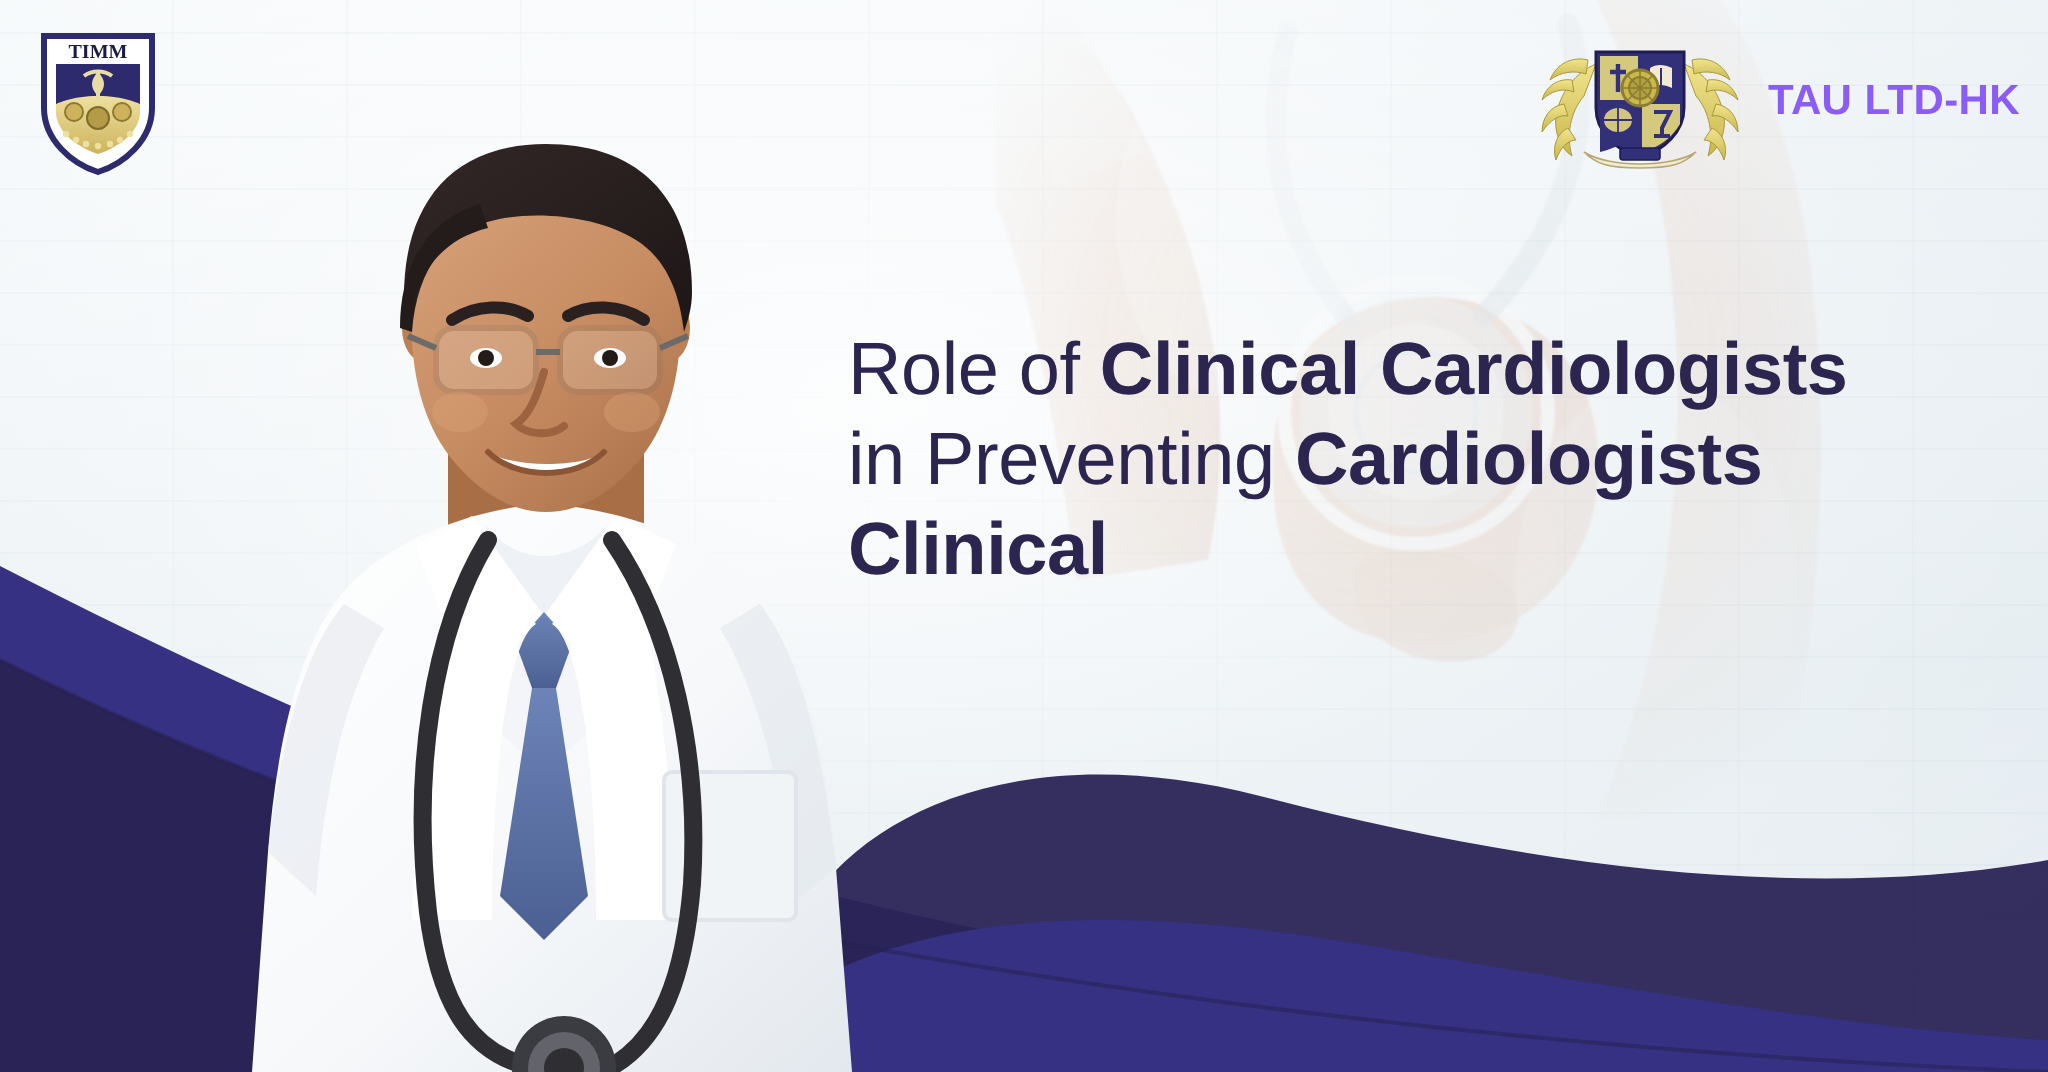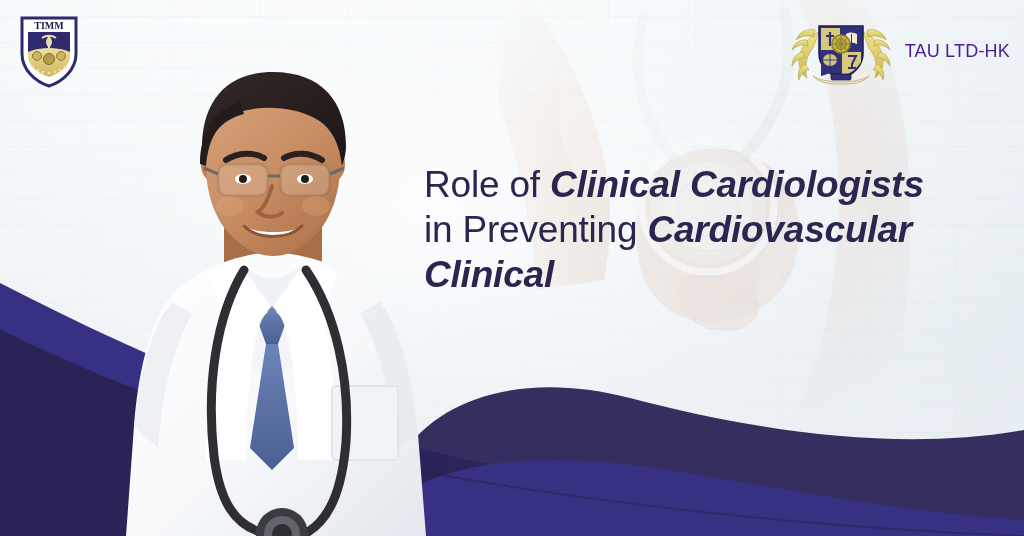--- a/index.html
+++ b/index.html
@@ -70,35 +70,35 @@
   .headline {
     position:absolute;
     left:424px; top:162px;
     width:592px;
     color:#2b2550;
     font-size:37px;
     line-height:45px;
     letter-spacing:-.2px;
     font-weight:400;
   }
-  .headline .b { font-weight:700;font-style:italic; }
+  .headline .b { font-weight:700; }
   .headline .line { display:block; white-space:nowrap; }
 
   
   .logo-left {
     position:absolute; left:16px; top:12px;
     width:66px; height:76px;
   }
   .logo-right-wrap {
     position:absolute; right:14px; top:14px;
     display:flex; align-items:center; gap:14px;
   }
   .logo-right { width:100px; height:74px; display:block; }
   .brand-text {
-    font-size:18px; font-weight:400; color:#4c1d95;
+    font-size:21px; font-weight:700; color:#8b5cf6;
     letter-spacing:.2px; white-space:nowrap;
   }
 </style>
 </head>
 <body>
 
 <div class="banner">
 
   <div class="bg-wall"></div>
   <div class="bg-bricks"></div>
@@ -247,21 +247,21 @@
 
     <path d="M148,170 C160,182 194,182 206,170 C196,178 160,178 148,170 Z" fill="#ffffff"></path>
     <path d="M148,170 C162,184 192,184 206,170" stroke="#8c5636" stroke-width="3" fill="none" stroke-linecap="round"></path>
 
     <ellipse cx="134" cy="150" rx="14" ry="10" fill="#e0a67c" opacity=".35"></ellipse>
     <ellipse cx="220" cy="150" rx="14" ry="10" fill="#e0a67c" opacity=".35"></ellipse>
   </svg>
 
   <div class="headline" style="color: rgb(43, 37, 80);">
     <span class="line"><span>Role of </span><span class="b">Clinical Cardiologists</span></span>
-    <span class="line"><span>in Preventing </span><span class="b">Cardiovascular</span></span>
+    <span class="line"><span>in Preventing </span><span class="b">Cardiologists</span></span>
     <span class="line"><span class="b">Clinical</span></span>
   </div>
 
   <svg class="logo-left" viewBox="0 0 66 76">
     <defs>
       <linearGradient id="timmGold" x1="0" y1="0" x2="0" y2="1">
         <stop offset="0%" stop-color="#efe0a0"></stop>
         <stop offset="100%" stop-color="#cdb45c"></stop>
       </linearGradient>
     </defs>

